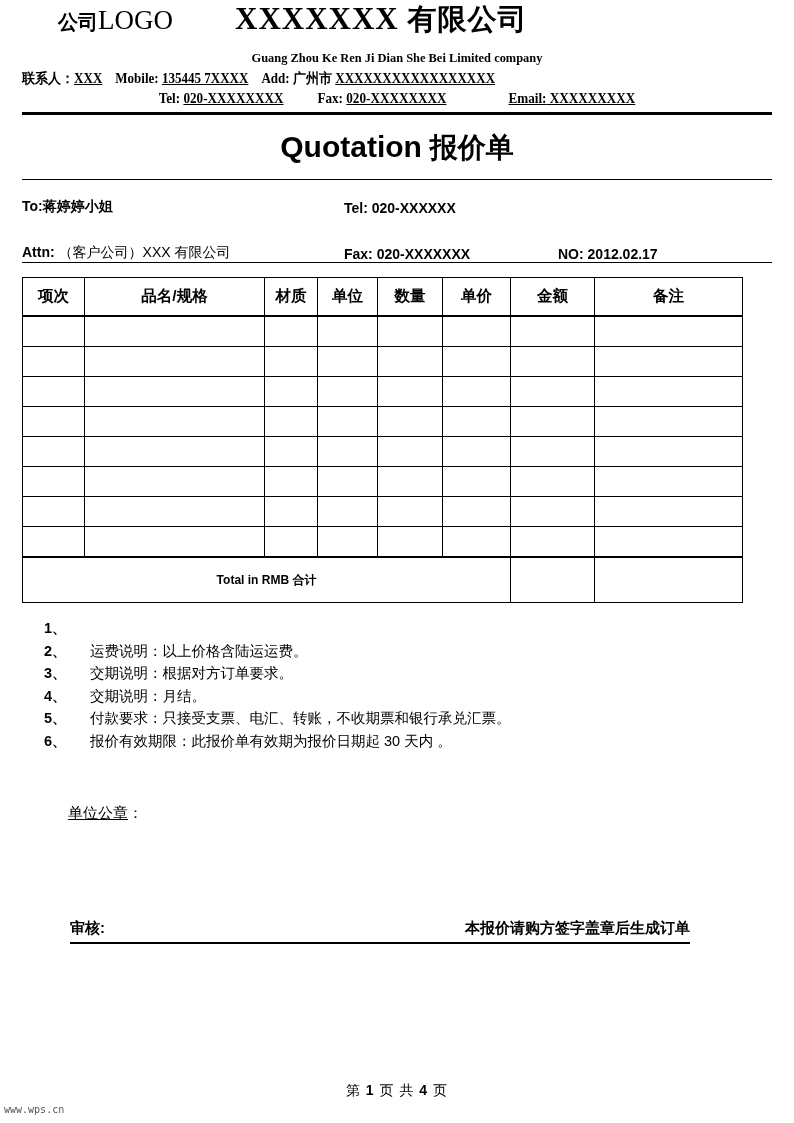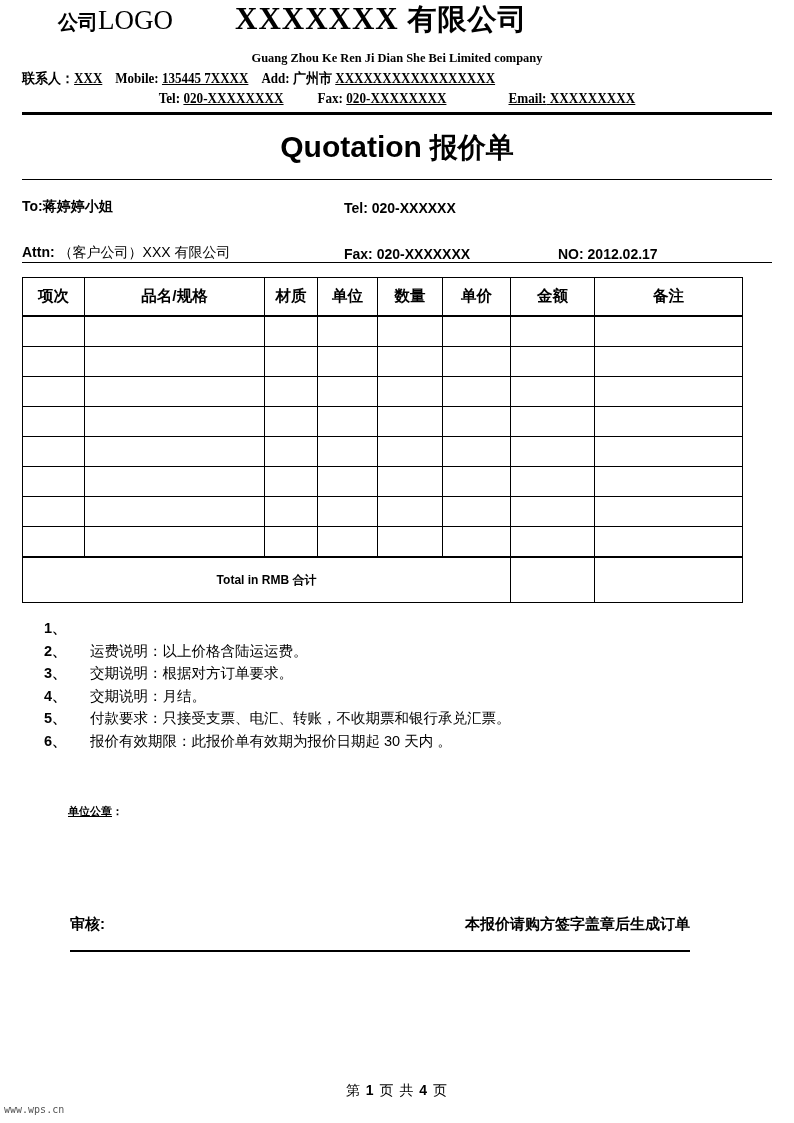--- a/index.html
+++ b/index.html
@@ -197,38 +197,38 @@
     flex: 0 0 46px;
   }
   .term .txt {
     font-weight: 400;
   }
 
   
   .sig-stamp {
     margin-top: 52px;
     margin-left: 46px;
-    font-size: 11px;
-    font-weight: 700;
+    font-size: 15px;
+    font-weight: 400;
     font-family: "Liberation Sans", sans-serif;
   }
   .sig-stamp .ul {
     text-decoration: underline;
   }
   .sig-review {
     margin-top: 96px;
     margin-left: 48px;
     width: 620px;
     font-size: 15px;
     font-weight: 700;
     font-family: "Liberation Sans", sans-serif;
     display: flex;
     align-items: baseline;
     border-bottom: 2px solid #000;
-    padding-bottom: 16px;
+    padding-bottom: 4px;
     text-align: center;
   }
   .sig-review .lbl { flex: 0 0 auto; }
   .sig-review .spacer { flex: 1 1 auto; }
   .sig-review .note { flex: 0 0 auto; }
 
   
   .footer-page {
     position: absolute;
     left: 0;

